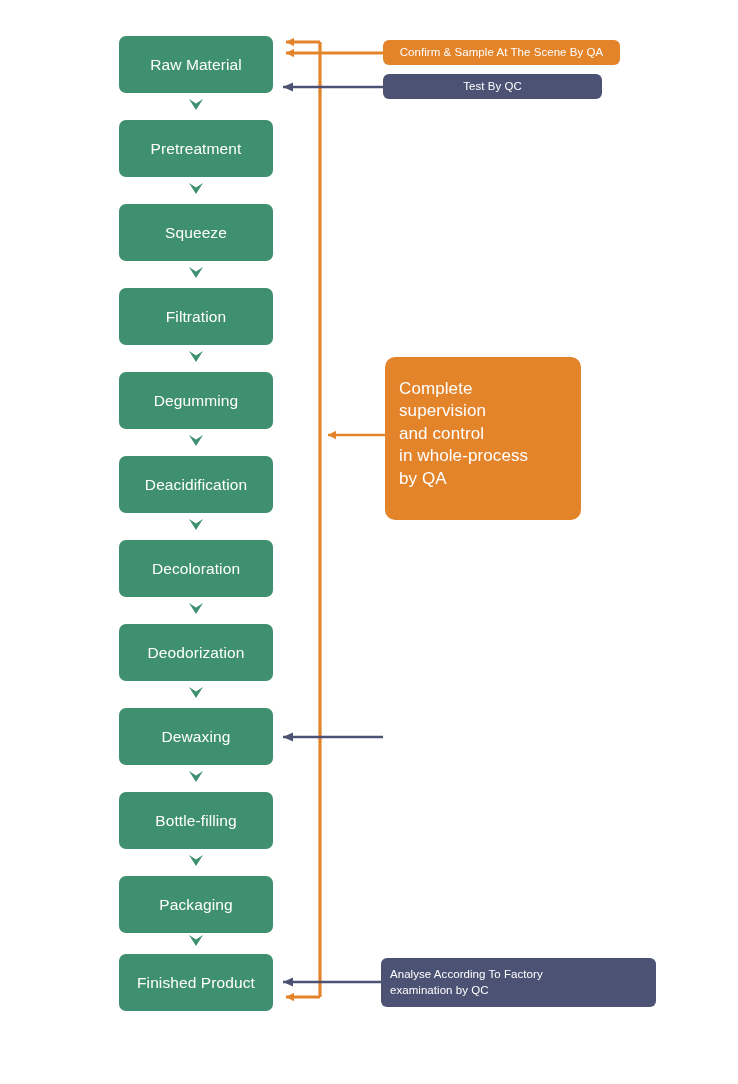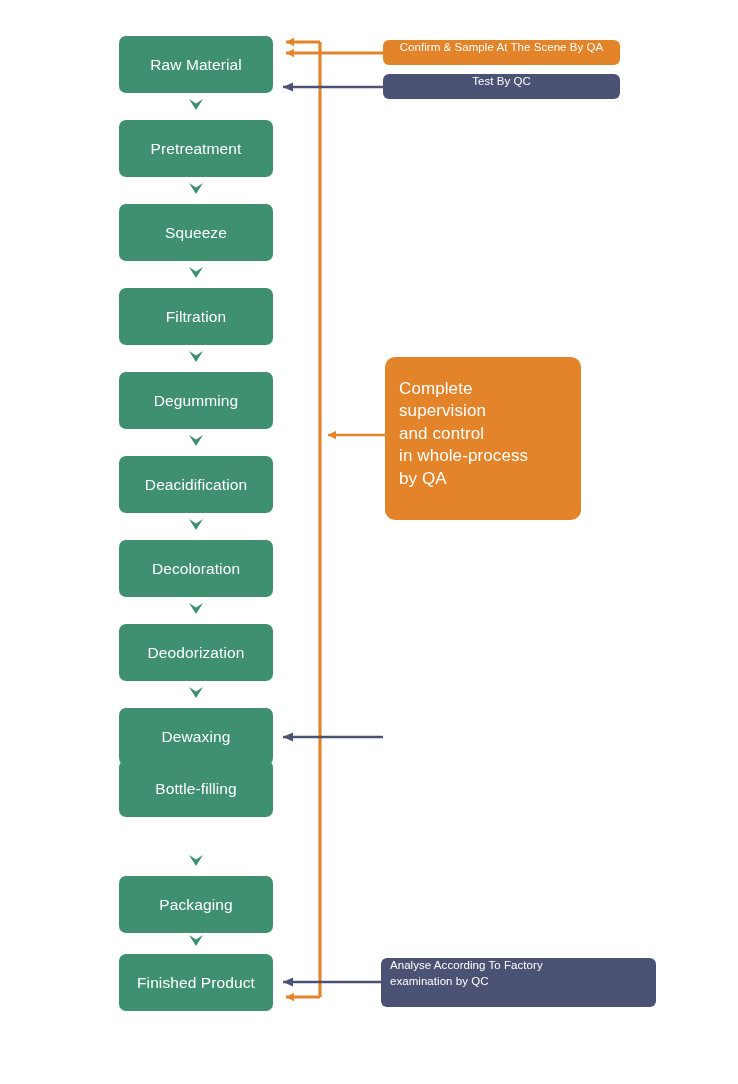--- a/index.html
+++ b/index.html
@@ -61,21 +61,21 @@
     width: 16px;
     height: 13px;
     z-index: 3;
   }
 
   
   .note-box {
     position: absolute;
     border-radius: 6px;
     display: flex;
-    align-items: flex-start;
+    align-items: center;
     z-index: 3;
     box-sizing: border-box;
   }
   .note-box.center {
     justify-content: center;
   }
   .note-box.left {
     justify-content: flex-start;
     padding-left: 9px;
   }
@@ -163,21 +163,21 @@
   </div>
   <div class="proc-box" style="top:540px">
     <span class="proc-label">Decoloration</span>
   </div>
   <div class="proc-box" style="top:624px">
     <span class="proc-label">Deodorization</span>
   </div>
   <div class="proc-box" style="top:708px">
     <span class="proc-label">Dewaxing</span>
   </div>
-  <div class="proc-box" style="top:760px">
+  <div class="proc-box" style="top:792px">
     <span class="proc-label">Bottle-filling</span>
   </div>
   <div class="proc-box" style="top:876px">
     <span class="proc-label">Packaging</span>
   </div>
   <div class="proc-box" style="top:954px">
     <span class="proc-label">Finished Product</span>
   </div>
 
   <svg class="chevron" style="top:98px" viewBox="0 0 16 13">
@@ -211,21 +211,21 @@
       <path d="M1,1 L8,12 L15,1 L8,5.5 Z" fill="#3f9070"></path>
     </svg>
   <svg class="chevron" style="top:934px" viewBox="0 0 16 13">
       <path d="M1,1 L8,12 L15,1 L8,5.5 Z" fill="#3f9070"></path>
     </svg>
 
   <div class="note-box note-orange center" style="left:383px; top:40px; width:237px; height:25px;">
     <span class="note-label">Confirm &amp; Sample At The Scene By QA</span>
   </div>
 
-  <div class="note-box note-navy center" style="left:383px; top:74px; width:237px; height:25px;">
+  <div class="note-box note-navy center" style="left:383px; top:74px; width:219px; height:25px;">
     <span class="note-label">Test By QC</span>
   </div>
 
 
   <div class="note-box note-navy left" style="left:381px; top:958px; width:275px; height:49px;">
     <span class="note-label" style="white-space:pre-line;">Analyse According To Factory
 examination by QC</span>
   </div>
 
   <div id="qa-panel">

